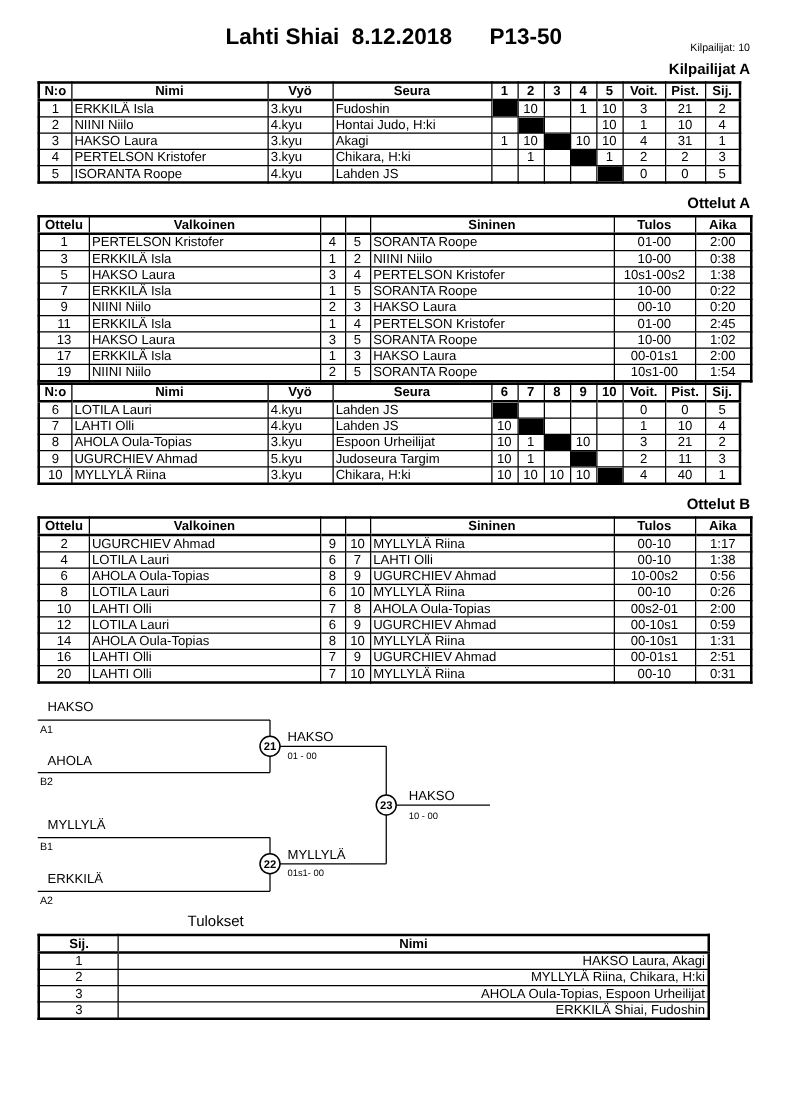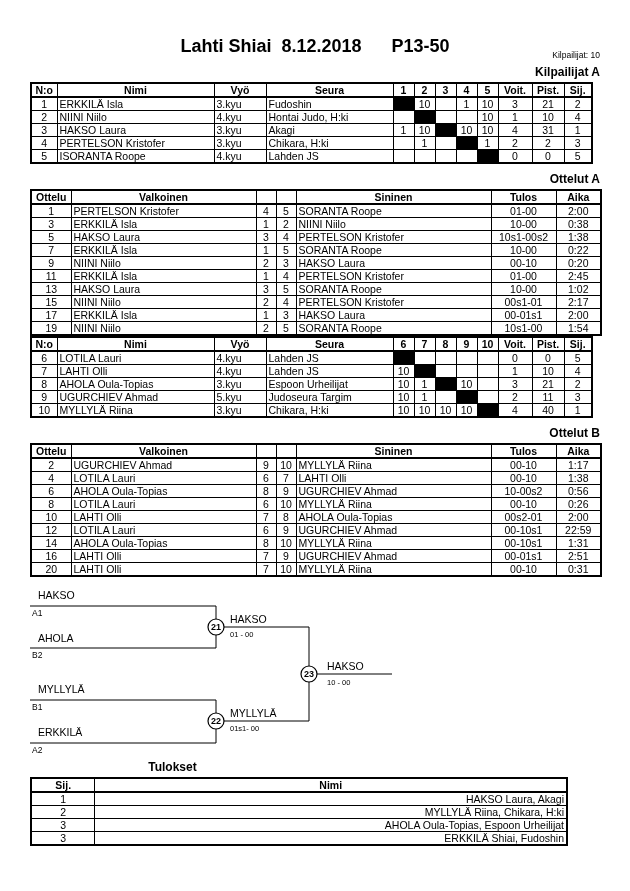--- a/index.html
+++ b/index.html
@@ -1,36 +1,36 @@
 <!DOCTYPE html>
 <html><head>
 <meta charset="utf-8">
 <style>
   * { margin:0; padding:0; box-sizing:border-box; }
   html,body { background:#fff; }
   .sheet {
     width:630px; height:891px; margin:0 auto; background:#fff; color:#000;
-    font-family:"Liberation Sans", sans-serif; padding:36px 30px 0; overflow:hidden; position:relative;
+    font-family:"Liberation Sans", sans-serif; padding:19px 30px 0; overflow:hidden; position:relative;
   }
   .title { text-align:center; font-size:18px; font-weight:bold; white-space:pre; margin-bottom:6px; }
   .sec-head { position:relative; text-align:right; font-size:12px; font-weight:bold; margin:8px 0 3px; height:14px; line-height:14px; }
   .count { position:absolute; right:0; bottom:17px; font-size:8.5px; font-weight:normal; }
   table.grid { border-collapse:collapse; width:538px; table-layout:fixed; border:2px solid #000; }
   table.grid th, table.grid td {
     border:1px solid #000; font-size:10.5px; height:13px; line-height:12px;
     padding:0 2px; text-align:center; overflow:hidden; white-space:nowrap;
   }
   table.grid thead th { font-weight:bold; border-bottom:2px solid #000; }
   td.blk { background:#000; }
   .t-comp td:nth-child(2), .t-comp td:nth-child(3), .t-comp td:nth-child(4) { text-align:left; }
   .t-match td:nth-child(2), .t-match td:nth-child(5) { text-align:left; }
   .t-res { width:285px; }
   .t-res td:nth-child(2) { text-align:right; }
   .res-wrap { width:285px; }
-  .res-head { text-align:center; font-size:12px; font-weight:bold; margin:5px 0 3px; }
+  .res-head { text-align:center; font-size:12px; font-weight:normal; margin:5px 0 3px; }
   
   .c-no{width:26px} .c-nimi{width:157px} .c-vyo{width:52px} .c-seura{width:127px}
   .c-s{width:21px} .c-voit{width:34px} .c-pist{width:32px} .c-sij{width:28px}
   .c-ot{width:40px} .c-valk{width:185px} .c-n{width:20px} .c-sin{width:195px}
   .c-tul{width:65px} .c-aika{width:45px}
   .c-sij2{width:34px} .c-nimi2{width:251px}
   svg.bracket { display:block; margin-top:8px; }
   svg.bracket text { font-family:"Liberation Sans", sans-serif; fill:#000; }
   .bname { font-size:10.5px; }
   .bseed { font-size:8.5px; }
@@ -235,29 +235,20 @@
         <tr>
           <td>13</td>
           <td>HAKSO Laura</td>
           <td>3</td>
           <td>5</td>
           <td>SORANTA Roope</td>
           <td>10-00</td>
           <td>1:02</td>
         </tr>
         <tr>
-          <td>15</td>
-          <td>NIINI Niilo</td>
-          <td>2</td>
-          <td>4</td>
-          <td>PERTELSON Kristofer</td>
-          <td>00s1-01</td>
-          <td>2:17</td>
-        </tr>
-        <tr>
           <td>17</td>
           <td>ERKKILÄ Isla</td>
           <td>1</td>
           <td>3</td>
           <td>HAKSO Laura</td>
           <td>00-01s1</td>
           <td>2:00</td>
         </tr>
         <tr>
           <td>19</td>
@@ -446,21 +437,21 @@
           <td>00s2-01</td>
           <td>2:00</td>
         </tr>
         <tr>
           <td>12</td>
           <td>LOTILA Lauri</td>
           <td>6</td>
           <td>9</td>
           <td>UGURCHIEV Ahmad</td>
           <td>00-10s1</td>
-          <td>22:59</td>
+          <td>0:59</td>
         </tr>
         <tr>
           <td>14</td>
           <td>AHOLA Oula-Topias</td>
           <td>8</td>
           <td>10</td>
           <td>MYLLYLÄ Riina</td>
           <td>00-10s1</td>
           <td>1:31</td>
         </tr>

